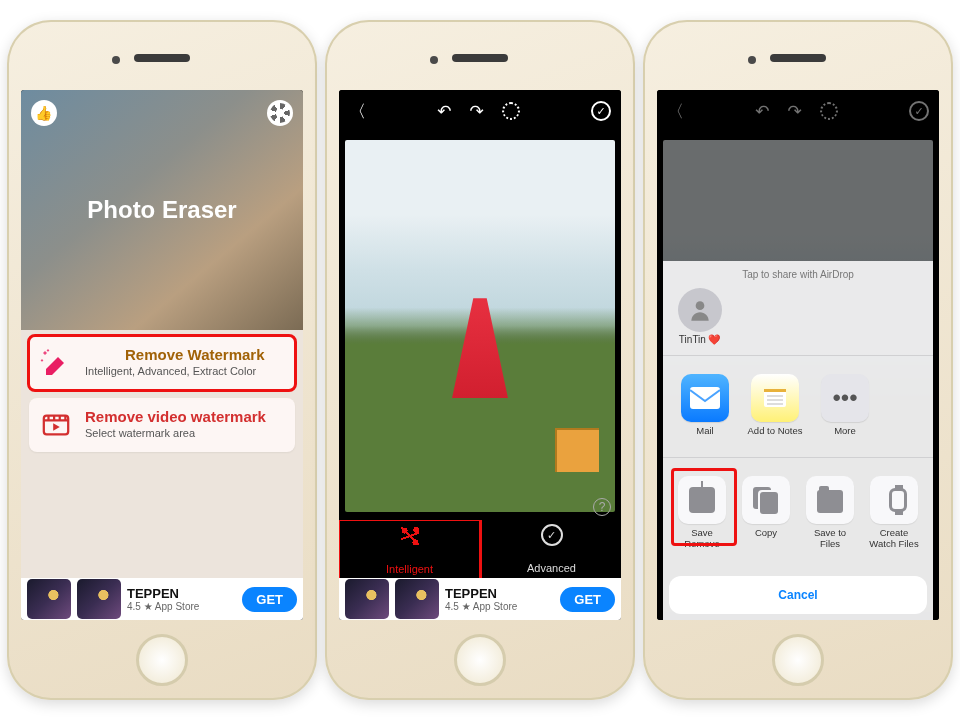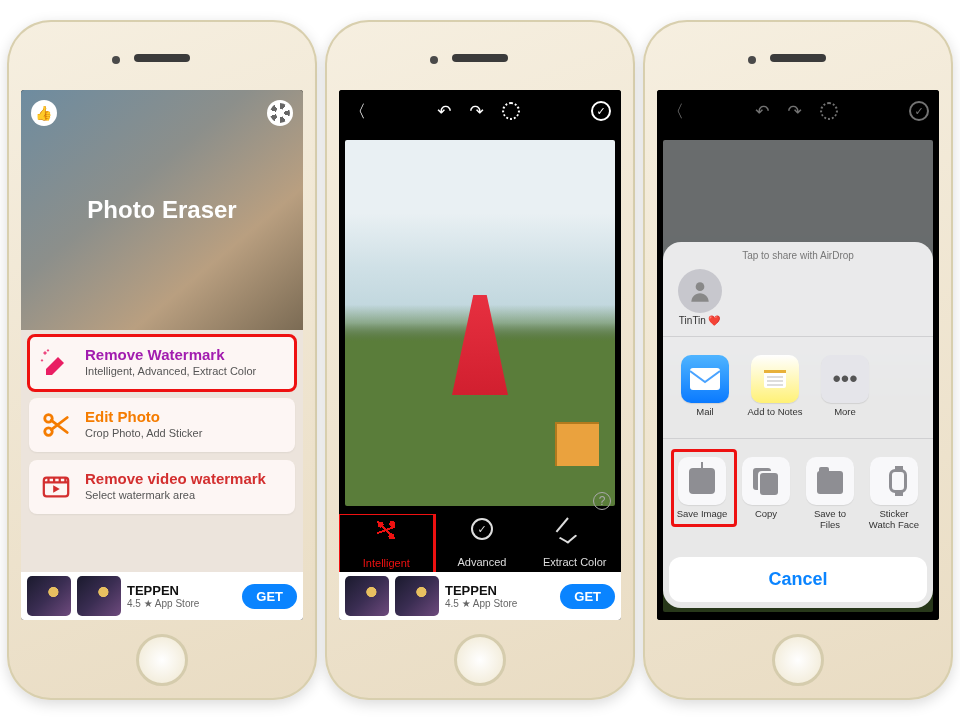--- a/index.html
+++ b/index.html
@@ -79,27 +79,27 @@
     padding:10px 10px 10px 56px; position:relative;
     min-height:54px; box-shadow:0 1px 2px rgba(0,0,0,.06);
   }
   .card-icon {
     position:absolute; left:10px; top:50%; transform:translateY(-50%);
     width:34px; height:34px; display:flex; align-items:center; justify-content:center;
     font-size:24px;
   }
   .card-title { font-size:15px; font-weight:600; }
   .card-sub { font-size:11px; color:#555; margin-top:2px; }
-  .card.pink .card-title{ color:#a21caf; }
+  .card.pink .card-title{ color:#a16207;margin-left:40px; }
   .card.orange .card-title{ color:#f57c00; }
   .card.red .card-title{ color:#d32f2f; }
   .hl-red { outline:3px solid #e11; outline-offset:-1px; border-radius:6px; }
 
   .ad-bar {
-    height:48px; background:#fff; display:flex; align-items:center;
+    height:42px; background:#fff; display:flex; align-items:center;
     padding:0 6px; gap:6px; font-size:11px;
   }
   .ad-thumb { width:44px; height:40px; border-radius:5px;
     background:linear-gradient(135deg,#1a1a2d,#3a2d52,#6e4a7d); position:relative;}
   .ad-thumb::after{ content:""; position:absolute; inset:0;
     background:radial-gradient(12px 12px at 60% 40%,#e8c060 0 40%,transparent 45%); }
   .ad-txt { display:flex; flex-direction:column; }
   .ad-name {font-weight:700; font-size:13px; color:#111;}
   .ad-sub {font-size:10px; color:#666;}
   .get-btn { margin-left:auto; background:#0a84ff; color:#fff;
@@ -152,22 +152,22 @@
       linear-gradient(-20deg,transparent 46%,currentColor 46% 54%,transparent 54%);}
   .ti-adv{border:2px solid currentColor;border-radius:50%;position:relative;}
   .ti-adv::after{content:"✓";position:absolute;inset:0;display:flex;align-items:center;justify-content:center;font-size:11px;}
   .ti-eye{position:relative;}
   .ti-eye::before{content:"";position:absolute;left:3px;top:0;width:2px;height:18px;background:currentColor;transform:rotate(40deg);transform-origin:top;}
   .ti-eye::after{content:"";position:absolute;left:-2px;bottom:-2px;width:10px;height:8px;border-bottom:2px solid currentColor;border-left:2px solid currentColor;transform:rotate(-40deg) skewX(20deg);}
 
   
   .dim { filter:brightness(.45); }
   .sheet {
-    position:absolute; left:6px; right:6px; bottom:12px;
-    background:rgba(238,238,240,.97); border-radius:18px;
+    position:absolute; left:6px; right:6px; bottom:0;
+    background:rgba(238,238,240,.97); border-radius:0;
     display:flex; flex-direction:column;
   }
   .sheet-sect{ border-bottom:1px solid #d0d0d2; padding:8px 6px 10px; }
   .airdrop-row{ display:flex; flex-direction:column; align-items:flex-start; gap:6px;}
   .airdrop-hint{ font-size:10px; color:#777; align-self:center; margin-bottom:2px;}
   .contact{ display:flex; flex-direction:column; align-items:center; width:62px; font-size:10px; color:#333;}
   .avatar{ width:44px;height:44px;border-radius:50%;background:#c7c7cd;
     display:flex;align-items:center;justify-content:center; margin-bottom:2px;}
   .avatar svg{width:26px;height:26px;fill:#888;}
   .icon-row{ display:flex; gap:10px; padding:10px 6px; }
@@ -194,21 +194,21 @@
     background:#8e8e93;border-radius:3px;}
   .glyph.copy::before{left:0;top:0;}
   .glyph.copy::after{left:7px;top:5px;box-shadow:-1px -1px 0 1px #f8f8fa;}
   .glyph.folder{background:none;}
   .glyph.folder::before{content:"";position:absolute;inset:3px 0 0 0;background:#8e8e93;border-radius:3px;}
   .glyph.folder::after{content:"";position:absolute;left:2px;top:-1px;width:10px;height:5px;background:#8e8e93;border-radius:2px 2px 0 0;}
   .glyph.watch{background:none;border:3px solid #8e8e93;border-radius:6px;width:18px;height:24px;left:4px;position:relative;}
   .glyph.watch::before,.glyph.watch::after{content:"";position:absolute;left:3px;width:8px;height:4px;background:#8e8e93;}
   .glyph.watch::before{top:-6px;} .glyph.watch::after{bottom:-6px;}
   .cancel-btn{ margin:4px 6px 6px; background:#fff; border-radius:12px;
-    text-align:center; padding:12px; color:#0a84ff; font-size:18px; font-weight:600;}
+    text-align:center; padding:12px; color:#0a84ff; font-size:12px; font-weight:600;}
   .red-outline{position:absolute;border:3px solid #e11;pointer-events:none;border-radius:4px;}
 
   .photos-flower{
     width:34px;height:34px;position:relative;
   }
   .photos-flower span{position:absolute;width:14px;height:14px;border-radius:50%;mix-blend-mode:multiply;}
 </style>
 </head>
 <body>
 
@@ -229,33 +229,20 @@
           <svg width="32" height="32" viewBox="0 0 32 32">
               <g fill="#e91e63">
                 <path d="M6 22 L18 10 L24 16 L12 28 L6 28 Z"></path>
                 <path d="M3 6l2 2 2-2-2-2zM8 2l1.4 1.4L8 4.8 6.6 3.4zM2 12l1.4 1.4L2 14.8.6 13.4z" opacity=".8"></path>
               </g>
             </svg>
         </div>
         <div class="card-title">Remove Watermark</div>
         <div class="card-sub">Intelligent, Advanced, Extract Color</div>
       </div>
-      <div class="card orange">
-        <div class="card-icon">
-          <svg width="30" height="30" viewBox="0 0 32 32">
-              <g fill="none" stroke="#f57c00" stroke-width="3" stroke-linecap="round">
-                <circle cx="8" cy="9" r="4"></circle>
-                <circle cx="8" cy="23" r="4"></circle>
-                <path d="M11 11 L28 24 M11 21 L28 8"></path>
-              </g>
-            </svg>
-        </div>
-        <div class="card-title">Edit Photo</div>
-        <div class="card-sub">Crop Photo, Add Sticker</div>
-      </div>
       <div class="card red">
         <div class="card-icon">
           <svg width="30" height="30" viewBox="0 0 32 32">
               <g fill="none" stroke="#d32f2f" stroke-width="2.4">
                 <rect x="3" y="6" width="26" height="20" rx="3"></rect>
                 <path d="M3 11h26M8 6v5M14 6v5M20 6v5M26 6v5"></path>
                 <path fill="#d32f2f" stroke="none" d="M13 14v8l7-4z"></path>
               </g>
             </svg>
         </div>
@@ -301,24 +288,20 @@
       <div class="help">?</div>
     </div>
     <div class="bot-tabs">
       <div class="tab active">
         <div class="ti ti-int"></div>
         <span>Intelligent</span>
       </div>
       <div class="tab">
         <div class="ti ti-adv"></div>
         <span>Advanced</span>
-      </div>
-      <div class="tab">
-        <div class="ti ti-eye"></div>
-        <span>Extract Color</span>
       </div>
     </div>
     <div class="ad-bar">
       <div class="ad-thumb"></div>
       <div class="ad-thumb"></div>
       <div class="ad-txt">
         <span class="ad-name">TEPPEN</span>
         <span class="ad-sub">4.5 ★ App Store</span>
       </div>
       <div class="get-btn">GET</div>
@@ -395,39 +378,39 @@
         </div>
       </div>
 
       <div class="sheet-sect" style="border-bottom:none">
         <div class="action-row" style="position:relative;">
           <div class="red-outline" style="left:2px;top:2px;width:66px;height:78px"></div>
           <div class="action">
             <div class="atile">
                 <div class="glyph save"></div>
               </div>
-            <span>Save Image</span>
+            <span>Save Remove</span>
           </div>
           <div class="action">
             <div class="atile">
                 <div class="glyph copy"></div>
               </div>
             <span>Copy</span>
           </div>
           <div class="action">
             <div class="atile">
                 <div class="glyph folder"></div>
               </div>
             <span>Save to Files</span>
           </div>
           <div class="action">
             <div class="atile">
                 <div class="glyph watch"></div>
               </div>
-            <span>Sticker Watch Face</span>
+            <span>Create Watch Files</span>
           </div>
         </div>
       </div>
 
       <div class="cancel-btn">Cancel</div>
     </div>
   </div>
   <div class="home-btn"></div>
 </div>
 

